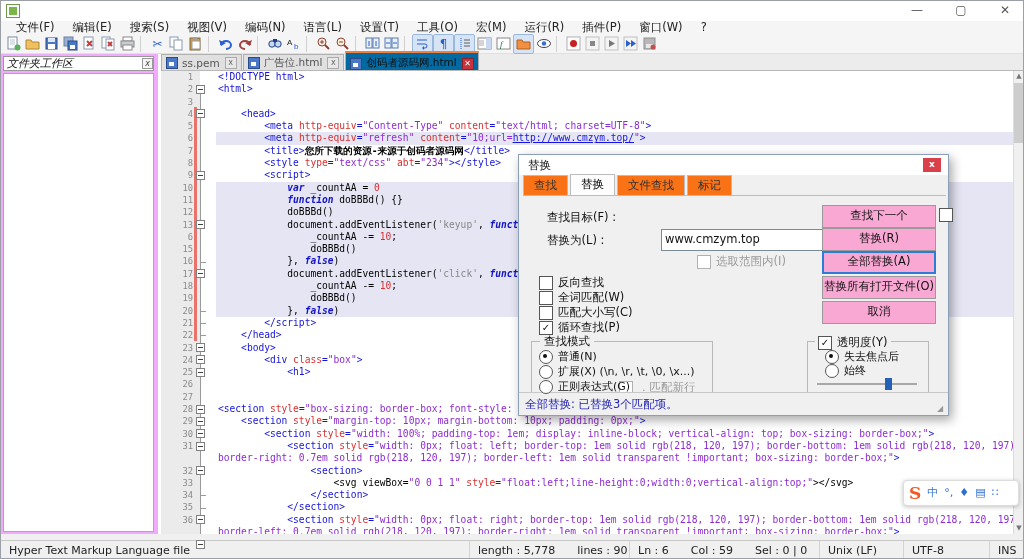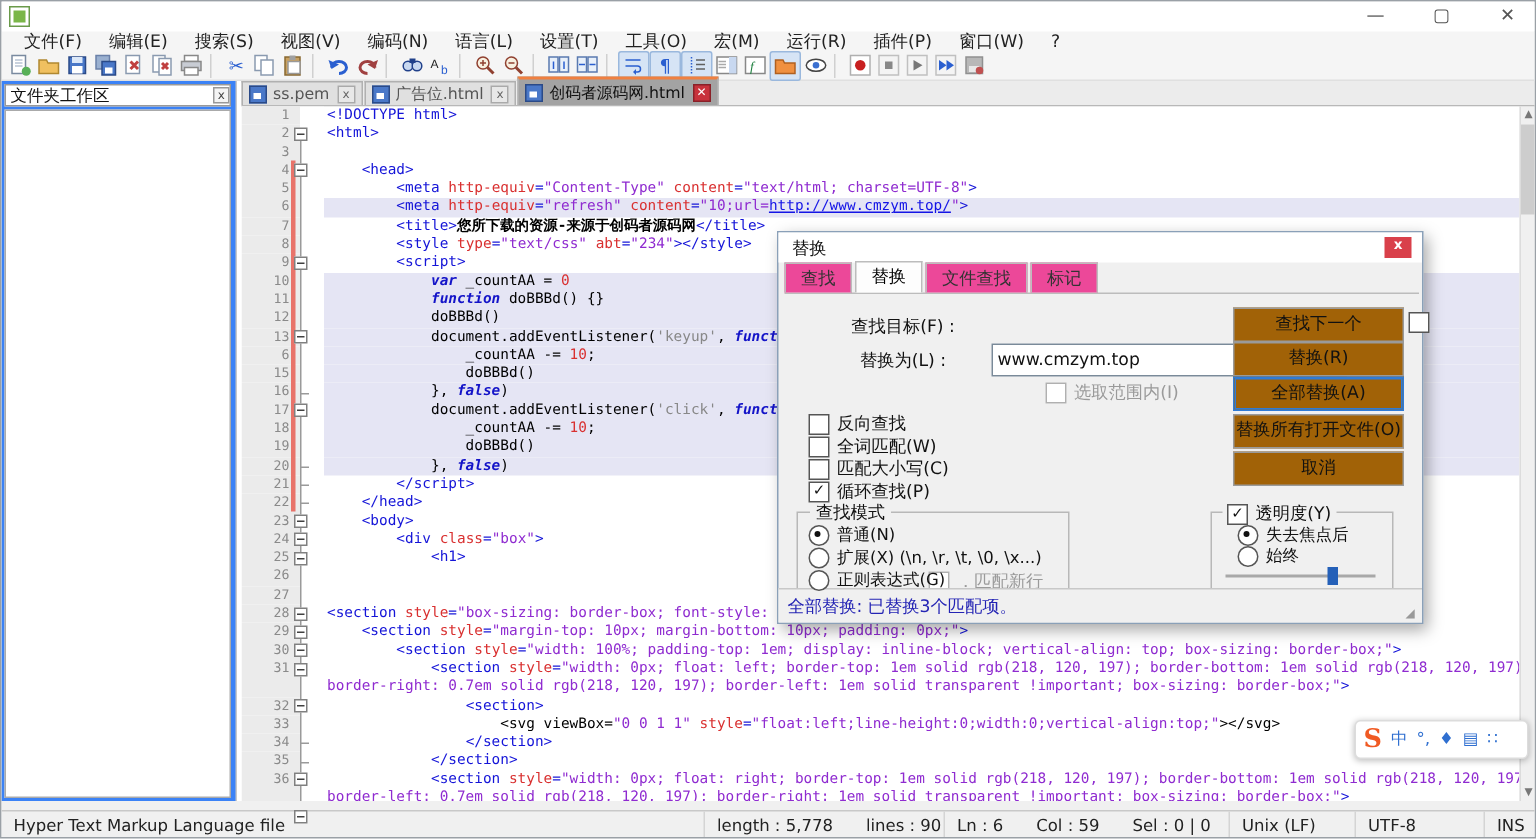--- a/index.html
+++ b/index.html
@@ -18,28 +18,28 @@
   #menubar{left:0;top:20px;width:1024px;height:13px;background:#f5f5f5;display:flex;align-items:center;padding-left:6px;}
   .menu-item{padding:0 9px;color:#222;font-size:11.5px;line-height:13px;white-space:nowrap;}
   
   #toolbar{left:0;top:33px;width:1024px;height:20px;background:#f5f5f5;display:flex;align-items:center;padding-left:3px;border-bottom:1px solid #e0e0e0;}
   .tbtn{width:19px;height:18px;display:flex;align-items:center;justify-content:center;flex:0 0 auto;}
   .tbtn.pressed{background:#d6e4f5;border:1px solid #9ab8dd;border-radius:2px;}
   .tsep{width:7px;height:16px;border-left:1px solid #d0d0d0;margin-left:3px;flex:0 0 auto;}
   .tbtn svg{display:block;}
   .tbtn .g{font-size:12px;line-height:14px;}
   
-  #sidepanel{left:0;top:53px;width:157px;height:480px;background:#3b82f6;border-right:1px solid #c8c8c8;}
+  #sidepanel{left:0;top:53px;width:157px;height:480px;background:#f0abfc;border-right:1px solid #c8c8c8;font-style:italic;}
   #sidehead{left:2px;top:2px;width:151px;height:15px;background:#fff;border:1px solid #999;font-size:11px;line-height:13px;padding-left:3px;color:#111;}
   #sideclose{left:141px;top:4px;width:11px;height:11px;border:1px solid #999;background:#f4f4f4;font-size:8px;line-height:9px;text-align:center;color:#444;}
   #sidebody{left:2px;top:19px;width:151px;height:459px;background:#fff;border:1px solid #aaa;}
   
   #tabbar{left:160px;top:53px;width:864px;height:17px;background:#ececec;display:flex;align-items:flex-end;border-bottom:1px solid #b8b8b8;}
   .tab{height:15px;display:flex;align-items:center;padding:0 4px;background:#e0e0e0;border:1px solid #b0b0b0;border-bottom:none;margin-right:1px;font-size:10.5px;color:#555;white-space:nowrap;}
-  .tab.active{height:17px;background:#a3a3a3;border-top:2px solid #f08040;color:#111;}
+  .tab.active{height:17px;background:#0369a1;border-top:2px solid #f08040;color:#111;align-items:flex-end;}
   .tab .fsave{width:10px;height:10px;background:#4a78c8;border:1px solid #2a4a88;margin-right:4px;position:relative;flex:0 0 auto;}
   .tab .fsave::after{content:"";position:absolute;left:2px;top:4px;width:5px;height:4px;background:#fff;}
   .tab .tclose{margin-left:5px;font-size:8px;line-height:9px;width:10px;height:10px;text-align:center;border:1px solid #aaa;background:#e8e8e8;color:#666;}
   .tab.active .tclose{background:#c8323c;border-color:#8a2028;color:#fff;font-weight:bold;}
   
   #editor{left:160px;top:70px;width:852px;height:463px;background:#fff;overflow:hidden;}
   .crow{height:12.3px;display:flex;align-items:stretch;font-family:"DejaVu Sans Mono","Liberation Mono",monospace;font-size:9.6px;line-height:12.3px;white-space:pre;}
   .ln{width:32px;background:#ebebeb;color:#8a8a8a;text-align:right;padding-right:7px;font-size:8.8px;flex:0 0 auto;}
   .fold{width:16px;background:#fff;flex:0 0 auto;position:relative;}
   .ctext{flex:1;padding-left:2px;overflow:hidden;}
@@ -64,27 +64,27 @@
   #sb0{left:0;width:468px;border-left:none;}
   #sb1{left:468px;width:160px;} #sb2{left:628px;width:190px;}
   #sb3{left:818px;width:84px;} #sb4{left:902px;width:86px;} #sb5{left:988px;width:36px;}
   .sgap{display:inline-block;width:22px;}
   #strip{left:0;top:533px;width:1024px;height:6px;background:#f0f0f0;}
   
   #dialog{left:517px;top:153px;width:431px;height:262px;background:#f0f0f0;border:1px solid #8aa0b8;box-shadow:3px 4px 10px rgba(0,0,0,.35);z-index:10;font-size:11.5px;}
   #dlg-title{left:0;top:0;width:429px;height:20px;background:#fff;line-height:20px;padding-left:9px;color:#111;}
   #dlg-close{left:404px;top:3px;width:18px;height:14px;background:#d9404a;color:#fff;font-size:9px;line-height:13px;text-align:center;font-weight:bold;}
   #dlg-tabs{left:4px;top:22px;width:423px;height:19px;display:flex;align-items:flex-end;border-bottom:1px solid #bcbcbc;}
-  .dtab{padding:2px 10px;border:1px solid #bcbcbc;border-bottom:none;background:#ec4899;margin-right:2px;color:#333;}
+  .dtab{padding:2px 10px;border:1px solid #bcbcbc;border-bottom:none;background:#f97316;margin-right:2px;color:#333;}
   .dtab.active{background:#fdfdfd;padding-bottom:3px;color:#000;}
-  .dlabel{position:absolute;white-space:nowrap;color:#111;text-align:center;}
+  .dlabel{position:absolute;white-space:nowrap;color:#111;text-align:left;}
   .combo{position:absolute;height:20px;background:#fff;border:1px solid #7a8a99;line-height:18px;padding-left:3px;font-size:11.5px;color:#111;white-space:nowrap;}
   .combo .arr{position:absolute;right:4px;top:3px;color:#555;font-size:9px;}
   .sel-text{background:#3297fd;color:#fff;}
-  .dbtn{position:absolute;width:112px;height:21px;background:#a16207;border:1px solid #9a9a9a;text-align:center;line-height:19px;color:#111;}
+  .dbtn{position:absolute;width:112px;height:21px;background:#f9a8d4;border:1px solid #9a9a9a;text-align:center;line-height:19px;color:#111;}
   .dbtn.default{border:1px solid #2f7bd6;box-shadow:0 0 0 1px #2f7bd6 inset;}
   .chk{position:absolute;display:flex;align-items:center;white-space:nowrap;color:#111;}
   .chk .box{width:12px;height:12px;background:#fff;border:1px solid #555;margin-right:5px;flex:0 0 auto;font-size:10px;line-height:11px;text-align:center;color:#111;}
   .chk.disabled{color:#9a9a9a;} .chk.disabled .box{border-color:#b0b0b0;}
   .radio{position:absolute;display:flex;align-items:center;white-space:nowrap;color:#111;}
   .radio .dot{width:12px;height:12px;border:1px solid #555;border-radius:50%;margin-right:5px;position:relative;flex:0 0 auto;background:#fff;}
   .radio.on .dot::after{content:"";position:absolute;left:3px;top:3px;width:4px;height:4px;border-radius:50%;background:#111;}
   .group{position:absolute;border:1px solid #b8b8b8;}
   .gtitle{position:absolute;top:-8px;left:8px;background:#f0f0f0;padding:0 4px;color:#111;white-space:nowrap;}
   #dlg-status{left:0;top:237px;width:429px;height:23px;border-top:1px solid #c8c8c8;background:#f0f0f0;line-height:22px;padding-left:6px;color:#2424b4;}

